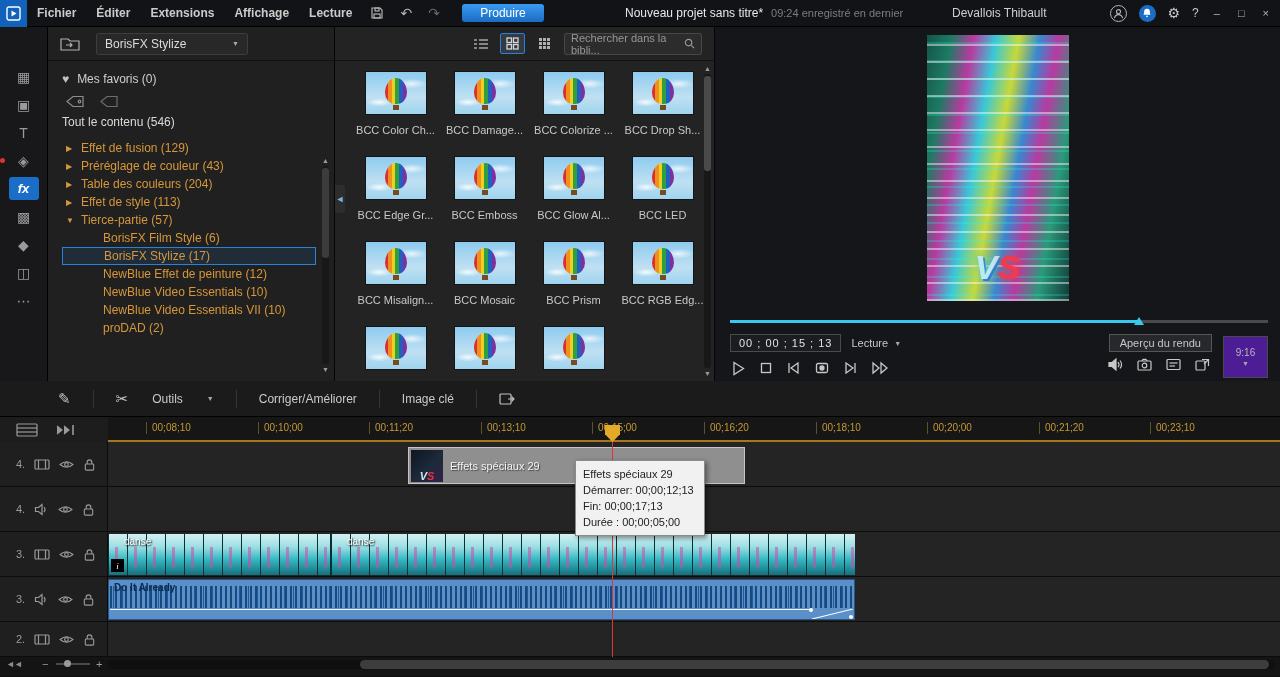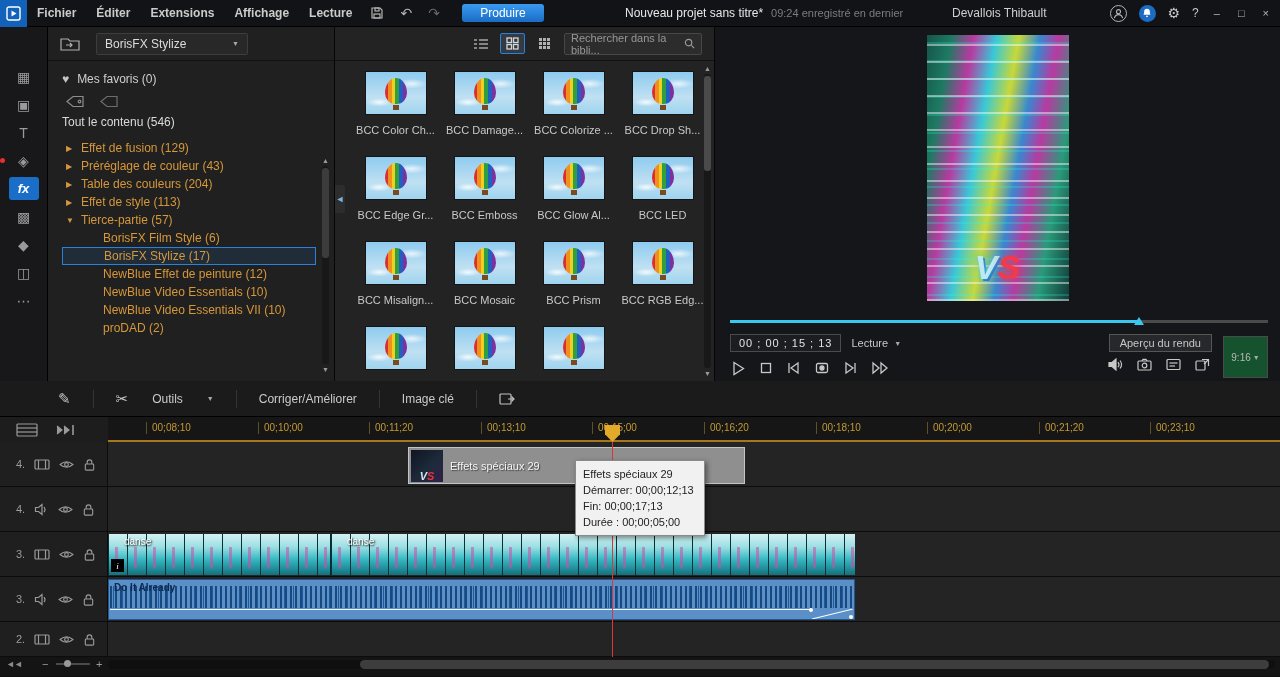--- a/index.html
+++ b/index.html
@@ -78,21 +78,21 @@
   .scrub-row { position:absolute; left:15px; right:12px; top:290px; height:9px; }
   .scrub-track { position:absolute; top:3px; left:0; right:0; height:3px; background:#4a4a4a; }
   .scrub-fill { width:76%; height:100%; background:#38c8f0; }
   .scrub-thumb { position:absolute; left:76%; top:0px; width:0; height:0; border-left:5px solid transparent; border-right:5px solid transparent; border-bottom:8px solid #38c8f0; transform:translateX(-5px); }
   .tc-row { position:absolute; top:306px; left:15px; right:12px; height:20px; display:flex; align-items:center; gap:10px; }
   .timecode { border:1px solid #4a4a4a; background:#1b1d21; color:#e2e2e2; font-size:11px; padding:2px 8px; letter-spacing:1px; white-space:nowrap; }
   .fit-select { display:flex; align-items:center; gap:6px; font-size:11px; color:#c8c8c8; }
   .render-btn { margin-left:auto; margin-right:56px; border:1px solid #555; background:#26282c; color:#c6c6c6; font-size:11px; padding:2px 10px; font-family:inherit; }
   .play-row { position:absolute; top:329px; left:17px; height:24px; display:flex; align-items:center; gap:15px; }
   .util-row { position:absolute; top:331px; right:70px; display:flex; align-items:center; gap:14px; }
-  .aspect-box { position:absolute; right:12px; top:309px; width:45px; height:42px; border:1px solid #4a4a4a; background:#14532d; display:flex; flex-direction:row; align-items:center; justify-content:center; gap:2px; color:#b8b8b8; font-size:10px; }
+  .aspect-box { position:absolute; right:12px; top:309px; width:45px; height:42px; border:1px solid #4a4a4a; background:#4c1d95; display:flex; flex-direction:column; align-items:center; justify-content:center; gap:2px; color:#b8b8b8; font-size:10px; }
 
   
   .edit-toolbar { height:36px; background:#1b1b1b; border-bottom:1px solid #000; display:flex; align-items:center; font-size:12px; color:#cacaca; }
   .et-icon { font-size:15px; color:#c2c2c2; padding:0 12px; }
   .et-sep { width:1px; height:18px; background:#343434; margin:0 10px; }
   .et-label { display:flex; align-items:center; gap:24px; padding:0 12px; }
 
   
   .timeline { position:relative; height:259px; background:#141414; }
   .tl-ruler { position:absolute; top:0; left:0; right:0; height:25px; display:flex; }

